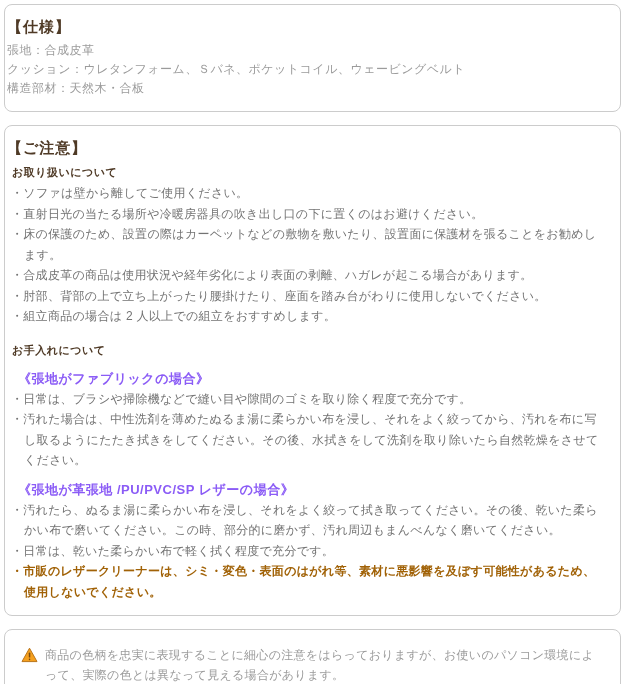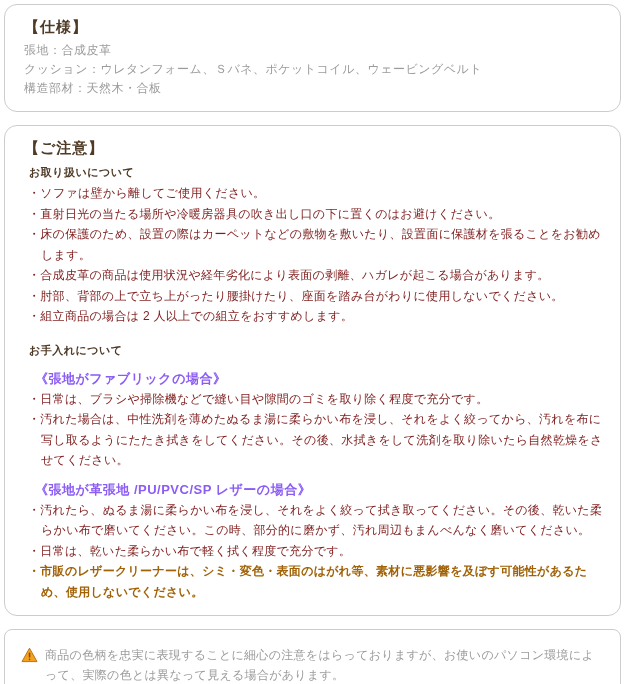--- a/index.html
+++ b/index.html
@@ -8,23 +8,23 @@
     background: #ffffff;
     font-family: "Liberation Sans", "DejaVu Sans", sans-serif;
   }
   body {
     height: 684px;
     padding: 4px;
     overflow: hidden;
   }
   .box {
     border: 1px solid #cccccc;
-    border-radius: 13px;
+    border-radius: 8px;
     background: #ffffff;
-    padding: 11px 14px 13px 19px;
+    padding: 11px 14px 13px 2px;
     margin-bottom: 13px;
   }
   .box-title {
     font-size: 15px;
     font-weight: bold;
     color: #4f3a26;
     line-height: 22px;
     margin-bottom: 3px;
     letter-spacing: 1px;
   }
@@ -45,21 +45,21 @@
   .sub-heading {
     font-size: 13px;
     font-weight: bold;
     color: #8b5cf6;
     line-height: 20px;
     margin: 9px 0 0 11px;
     letter-spacing: 0.5px;
   }
   .bullet {
     font-size: 12px;
-    color: #7f1d1d;
+    color: #737373;
     line-height: 20.5px;
     margin-left: 4px;
     padding-left: 13px;
     text-indent: -13px;
     letter-spacing: 0.3px;
   }
   .bullet.strong {
     font-weight: bold;
     color: #a16207;
   }

